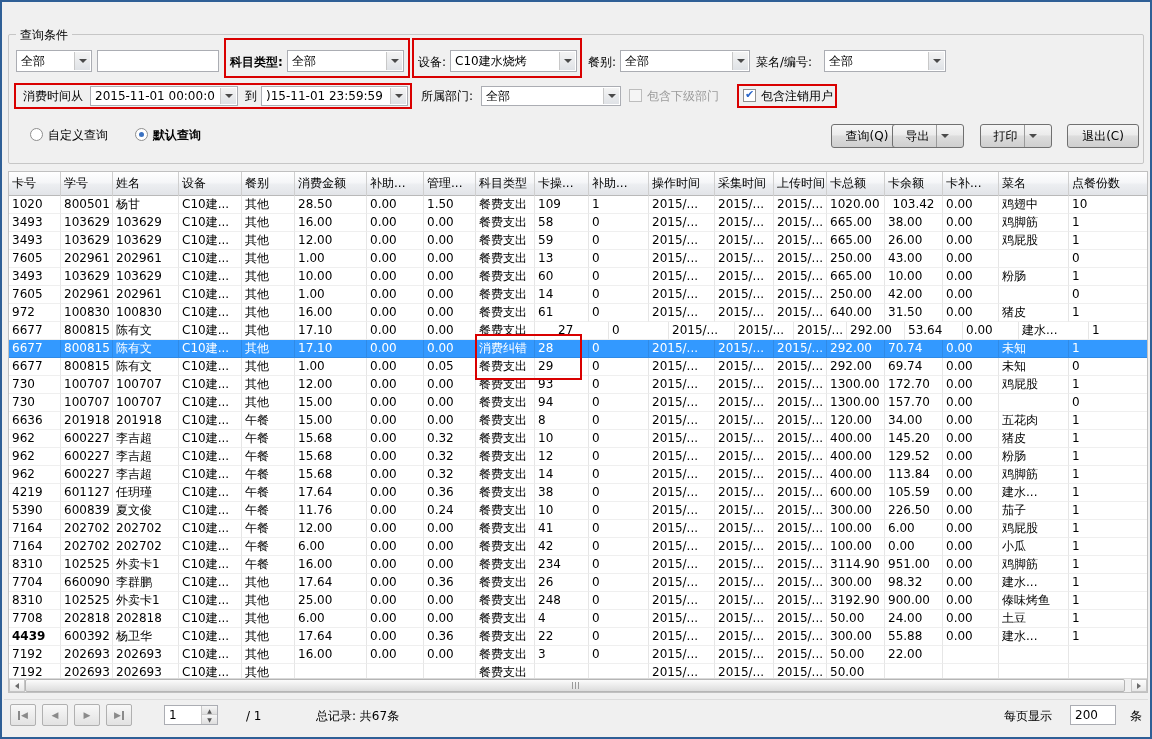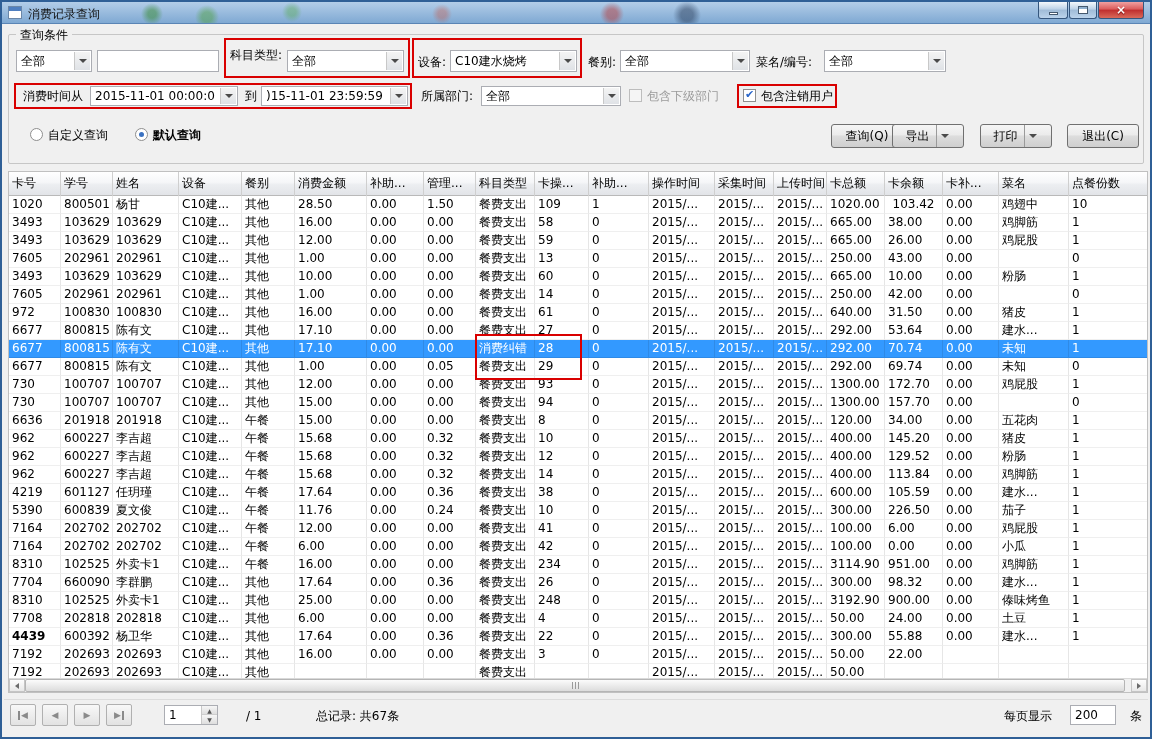--- a/index.html
+++ b/index.html
@@ -119,50 +119,35 @@
 
   .watermark { position:absolute; right:6px; top:630px; font-size:43px; font-weight:bold;
     letter-spacing:-1px; color:#050505; z-index:40;
     font-family:"DejaVu Sans","Liberation Serif",serif; }
 </style>
 </head>
 <body>
 
 <div class="window">
 
-  <div class="titlebar">
-    <span class="app-icon"></span>
-    <span class="title-text">消费记录查询</span>
-    <div class="win-controls">
-      <div class="winbtn min">
-          <span class="glyph-min"></span>
-        </div>
-      <div class="winbtn max">
-          <span class="glyph-max"></span>
-        </div>
-      <div class="winbtn close">
-          <span class="glyph-close">×</span>
-        </div>
-    </div>
-  </div>
 
   <div class="content">
 
     <div class="groupbox"></div>
     <span class="groupbox-label lbl" style="left:12px;top:1px;">查询条件</span>
 
     <div class="combo" style="left:12px;top:24px;width:76px;">
       <span class="combo-text">全部</span>
       <span class="combo-btn">
           <i class="arr"></i>
         </span>
     </div>
     <input class="textbox" style="left: 93px; top: 24px; width: 122px;" value="">
 
-    <span class="lbl" style="left:226px;top:21px;">科目类型:</span>
+    <span class="lbl" style="left:226px;top:28px;font-weight:bold;">科目类型:</span>
     <div class="combo" style="left:283px;top:24px;width:117px;">
       <span class="combo-text">全部</span>
       <span class="combo-btn">
           <i class="arr"></i>
         </span>
     </div>
 
     <span class="lbl" style="left:414px;top:28px;">设备:</span>
     <div class="combo" style="left:446px;top:24px;width:127px;">
       <span class="combo-text">C10建水烧烤</span>
@@ -418,21 +403,21 @@
           <div class="trow">
             <div class="tcell" style="width: 52px;">6677</div>
             <div class="tcell" style="width: 52px;">800815</div>
             <div class="tcell" style="width: 66px;">陈有文</div>
             <div class="tcell" style="width: 63px;">C10建...</div>
             <div class="tcell" style="width: 53px;">其他</div>
             <div class="tcell" style="width: 72px;">17.10</div>
             <div class="tcell" style="width: 57px;">0.00</div>
             <div class="tcell" style="width: 52px;">0.00</div>
             <div class="tcell" style="width: 59px;">餐费支出</div>
-            <div class="tcell" style="width: 54px;">27</div>
+            <div class="tcell" style="width: 54px; margin-left: 20px;">27</div>
             <div class="tcell" style="width: 60px;">0</div>
             <div class="tcell" style="width: 66px;">2015/...</div>
             <div class="tcell" style="width: 59px;">2015/...</div>
             <div class="tcell" style="width: 53px;">2015/...</div>
             <div class="tcell" style="width: 58px;">292.00</div>
             <div class="tcell" style="width: 58px;">53.64</div>
             <div class="tcell" style="width: 56px;">0.00</div>
             <div class="tcell" style="width: 70px;">建水...</div>
             <div class="tcell" style="width: 80px;">1</div>
           </div>

